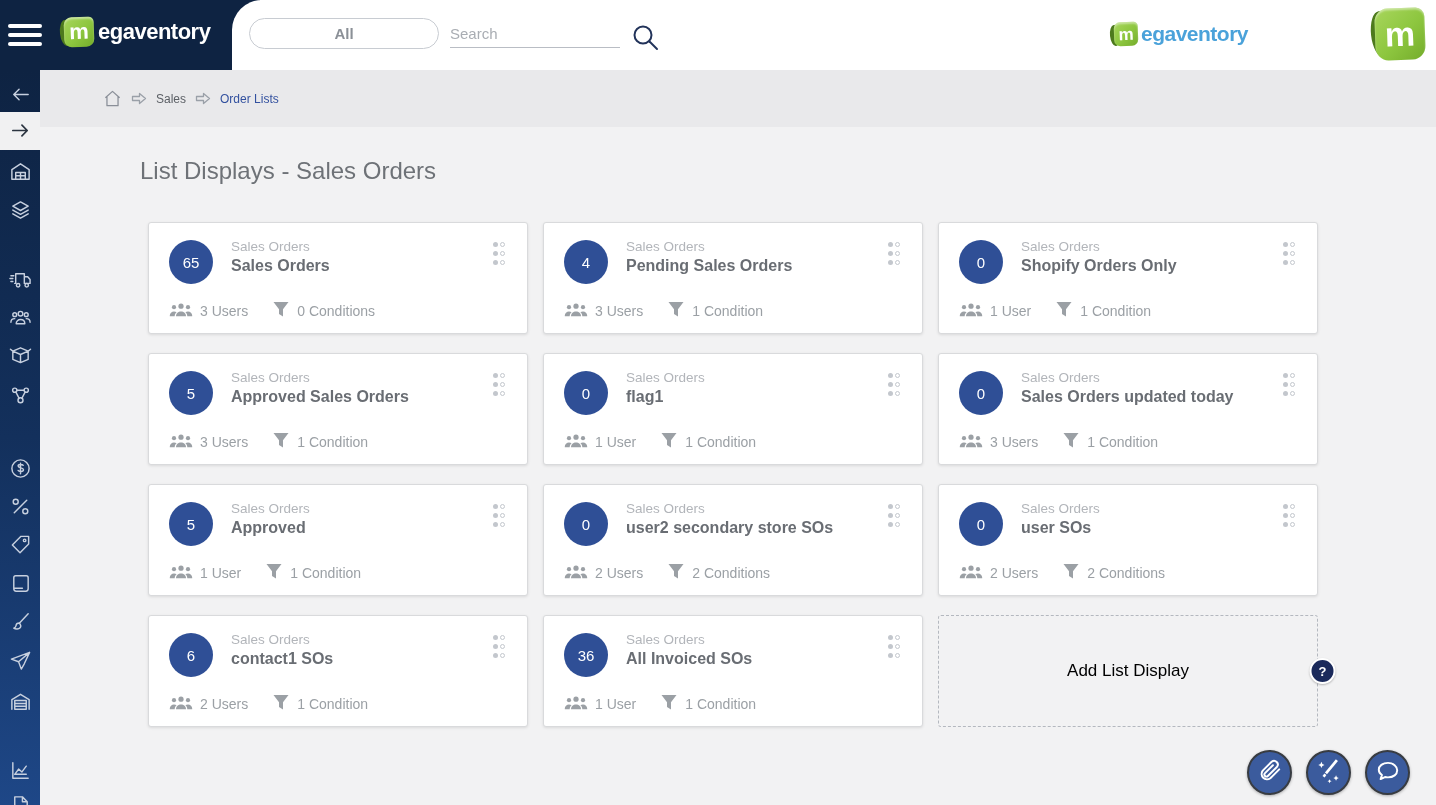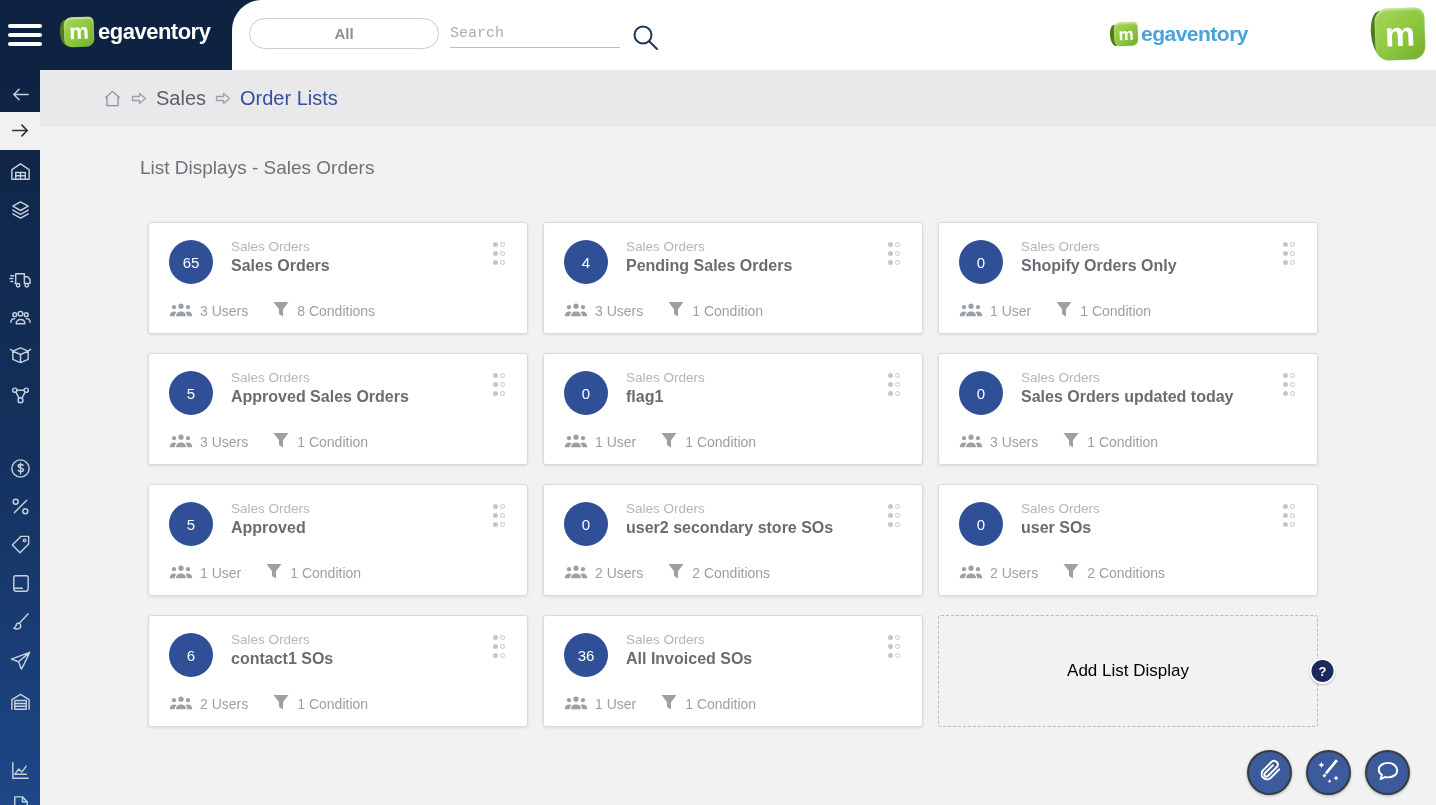--- a/index.html
+++ b/index.html
@@ -17,43 +17,43 @@
   .cube { position:relative; display:inline-block; }
   .cube .leaf { position:absolute; left:-4px; top:3px; width:40%; height:88%; background:#4d7a1d; border-radius:60% 20% 60% 60%; transform:rotate(-6deg); }
   .cube .face { position:relative; width:100%; height:100%; background:linear-gradient(135deg,#a8d65c 0%,#8dc63f 55%,#74ac2b 100%); border-radius:26% 18% 26% 26%; transform:rotate(-2deg); display:flex; align-items:center; justify-content:center; box-shadow:inset 0 2px 2px rgba(255,255,255,.45); }
   .cube .m { color:#ffffff; font-weight:bold; line-height:1; }
   .cube-sm { width:30px; height:30px; } .cube-sm .m { font-size:22px; }
   .cube-xs { width:24px; height:24px; } .cube-xs .m { font-size:17px; }
   .cube-lg { width:50px; height:52px; } .cube-lg .m { font-size:34px; }
   .brand-word { color:#ffffff; font-size:22px; font-weight:bold; letter-spacing:-0.5px; }
 
   .search-scope { position:absolute; left:249px; top:18px; width:190px; height:31px; border:1px solid #c8ccd2; border-radius:16px; background:#fff; color:#8b9097; font-size:15px; display:flex; align-items:center; justify-content:center; cursor:pointer; z-index:6;font-weight:bold; }
-  .search-input { position:absolute; left:450px; top:20px; width:170px; height:28px; border:none; border-bottom:1px solid #b9bdc4; background:transparent; font-size:15px; color:#55595f; outline:none; z-index:6; font-family:Liberation Mono, monospace; }
+  .search-input { position:absolute; left:450px; top:20px; width:170px; height:28px; border:none; border-bottom:1px solid #b9bdc4; background:transparent; font-size:15px; color:#55595f; outline:none; z-index:6; font-family:Liberation Sans, sans-serif; }
   .search-input::placeholder { color:#a9adb3; }
   .search-btn { position:absolute; left:630px; top:22px; width:32px; height:32px; cursor:pointer; z-index:6; }
 
   .center-brand { position:absolute; left:1114px; top:22px; display:flex; align-items:center; gap:3px; z-index:6; }
   .center-brand .word { color:#4aa2da; font-size:21px; font-weight:bold; letter-spacing:-0.5px; }
   .right-logo { position:absolute; left:1375px; top:8px; z-index:6; }
 
   
   .sidebar { position:absolute; left:0; top:70px; width:40px; height:735px; background:linear-gradient(180deg,#0e2342 0%,#13305c 50%,#1e4787 100%); z-index:4; }
   .side-active { position:absolute; left:0; top:42px; width:40px; height:38px; background:#f1f1f2; }
   .side-icon { position:absolute; left:0; width:40px; height:26px; display:flex; align-items:center; justify-content:center; cursor:pointer; }
   .side-icon svg { width:23px; height:23px; }
 
   
   .breadcrumb-bar { position:absolute; left:40px; top:70px; width:1396px; height:57px; background:#e9e9eb; display:flex; align-items:center; padding-left:63px; gap:9px; z-index:3; }
-  .crumb { font-size:20px; color:#5c6066; }
+  .crumb { font-size:12px; color:#5c6066; }
   .crumb.link { color:#33519f; cursor:pointer; }
   .crumb-arrow svg, .home svg { display:block; }
   .home { cursor:pointer; }
 
   
-  .page-title { position:absolute; left:140px; top:157px; font-size:19px; color:#6e7277; }
+  .page-title { position:absolute; left:140px; top:157px; font-size:24px; color:#6e7277; }
 
   .grid { position:absolute; left:148px; top:222px; display:grid; grid-template-columns:repeat(3,380px); grid-auto-rows:112px; column-gap:15px; row-gap:19px; }
   .card { position:relative; background:#ffffff; border:1px solid #d9dadc; border-radius:3px; box-shadow:0 1px 3px rgba(0,0,0,.10); cursor:pointer; }
   .card .badge { position:absolute; left:20px; top:17px; width:44px; height:44px; border-radius:50%; background:#2f4f96; color:#ffffff; font-size:15px; font-weight:normal; display:flex; align-items:center; justify-content:center; }
   .card .cat { position:absolute; left:82px; top:16px; font-size:13.5px; color:#b2b5ba; }
   .card .ttl { position:absolute; left:82px; top:34px; font-size:16px; font-weight:bold; color:#696d73; }
   .card .handle { position:absolute; right:20px; top:19px; display:grid; grid-template-columns:7px 7px; grid-auto-rows:9px; cursor:grab; }
   .card .handle i { width:5px; height:5px; border-radius:50%; }
   .card .handle i.solid { background:#c3c7cd; }
   .card .handle i.ring { border:1.4px solid #c3c7cd; width:5px; height:5px; }
@@ -266,21 +266,21 @@
             <path d="M7 14.2c0-2.9 2.2-4.8 5-4.8s5 1.9 5 4.8H7z"></path>
           </svg>
       </span>
       <span class="users-txt">3 Users</span>
       <span class="gap"></span>
       <span>
         <svg width="18" height="17" viewBox="0 0 18 17" fill="#9ba0a5">
             <path d="M1.5 1h15L11 8.2v7.3l-4-2.6V8.2z"></path>
           </svg>
       </span>
-      <span class="cond-txt">8 Conditions</span>
+      <span class="cond-txt">0 Conditions</span>
     </div>
   </div>
 
   <div class="card">
     <div class="badge">4</div>
     <div class="cat">Sales Orders</div>
     <div class="ttl">Pending Sales Orders</div>
     <div class="handle">
       <i class="solid"></i>
         <i class="ring"></i>

